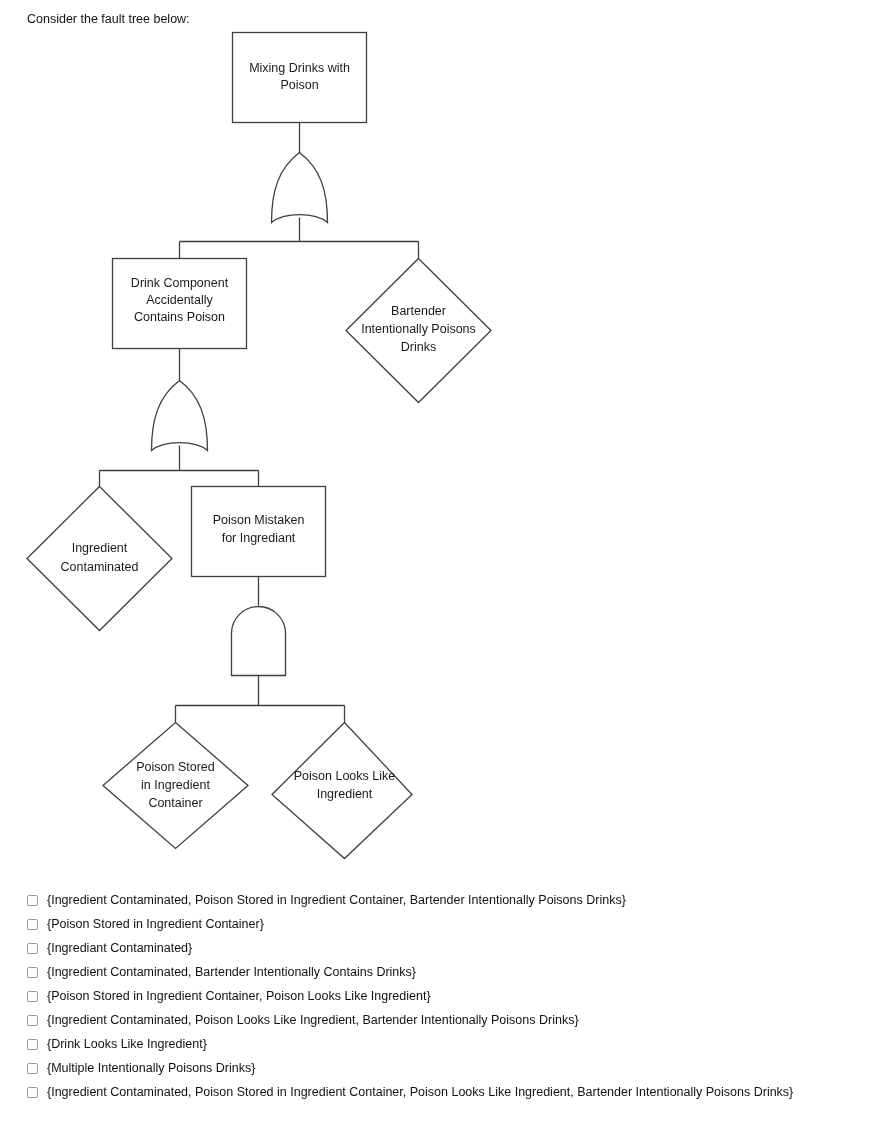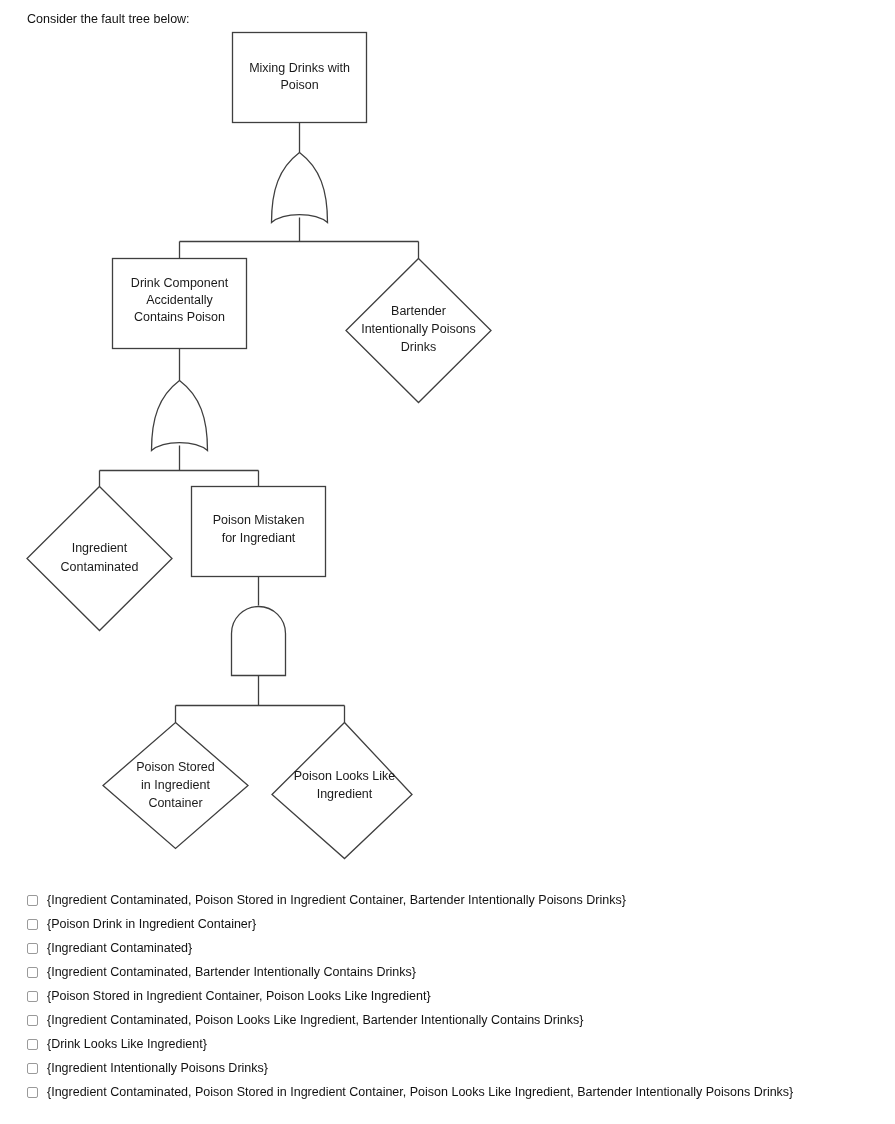--- a/index.html
+++ b/index.html
@@ -158,45 +158,45 @@
   </svg>
 
 
   <div id="options">
       <div class="option-row">
         <span class="checkbox"></span>
         <span class="option-label">{Ingredient Contaminated, Poison Stored in Ingredient Container, Bartender Intentionally Poisons Drinks}</span>
       </div>
       <div class="option-row">
         <span class="checkbox"></span>
-        <span class="option-label">{Poison Drink in Ingredient Container}</span>
+        <span class="option-label">{Poison Stored in Ingredient Container}</span>
       </div>
       <div class="option-row">
         <span class="checkbox"></span>
         <span class="option-label">{Ingrediant Contaminated}</span>
       </div>
       <div class="option-row">
         <span class="checkbox"></span>
         <span class="option-label">{Ingredient Contaminated, Bartender Intentionally Contains Drinks}</span>
       </div>
       <div class="option-row">
         <span class="checkbox"></span>
         <span class="option-label">{Poison Stored in Ingredient Container, Poison Looks Like Ingredient}</span>
       </div>
       <div class="option-row">
         <span class="checkbox"></span>
-        <span class="option-label">{Ingredient Contaminated, Poison Looks Like Ingredient, Bartender Intentionally Contains Drinks}</span>
+        <span class="option-label">{Ingredient Contaminated, Poison Looks Like Ingredient, Bartender Intentionally Poisons Drinks}</span>
       </div>
       <div class="option-row">
         <span class="checkbox"></span>
         <span class="option-label">{Drink Looks Like Ingredient}</span>
       </div>
       <div class="option-row">
         <span class="checkbox"></span>
-        <span class="option-label">{Ingredient Intentionally Poisons Drinks}</span>
+        <span class="option-label">{Multiple Intentionally Poisons Drinks}</span>
       </div>
       <div class="option-row">
         <span class="checkbox"></span>
         <span class="option-label">{Ingredient Contaminated, Poison Stored in Ingredient Container, Poison Looks Like Ingredient, Bartender Intentionally Poisons Drinks}</span>
       </div>
     </div>
 
 </div>
 
 </body></html>

